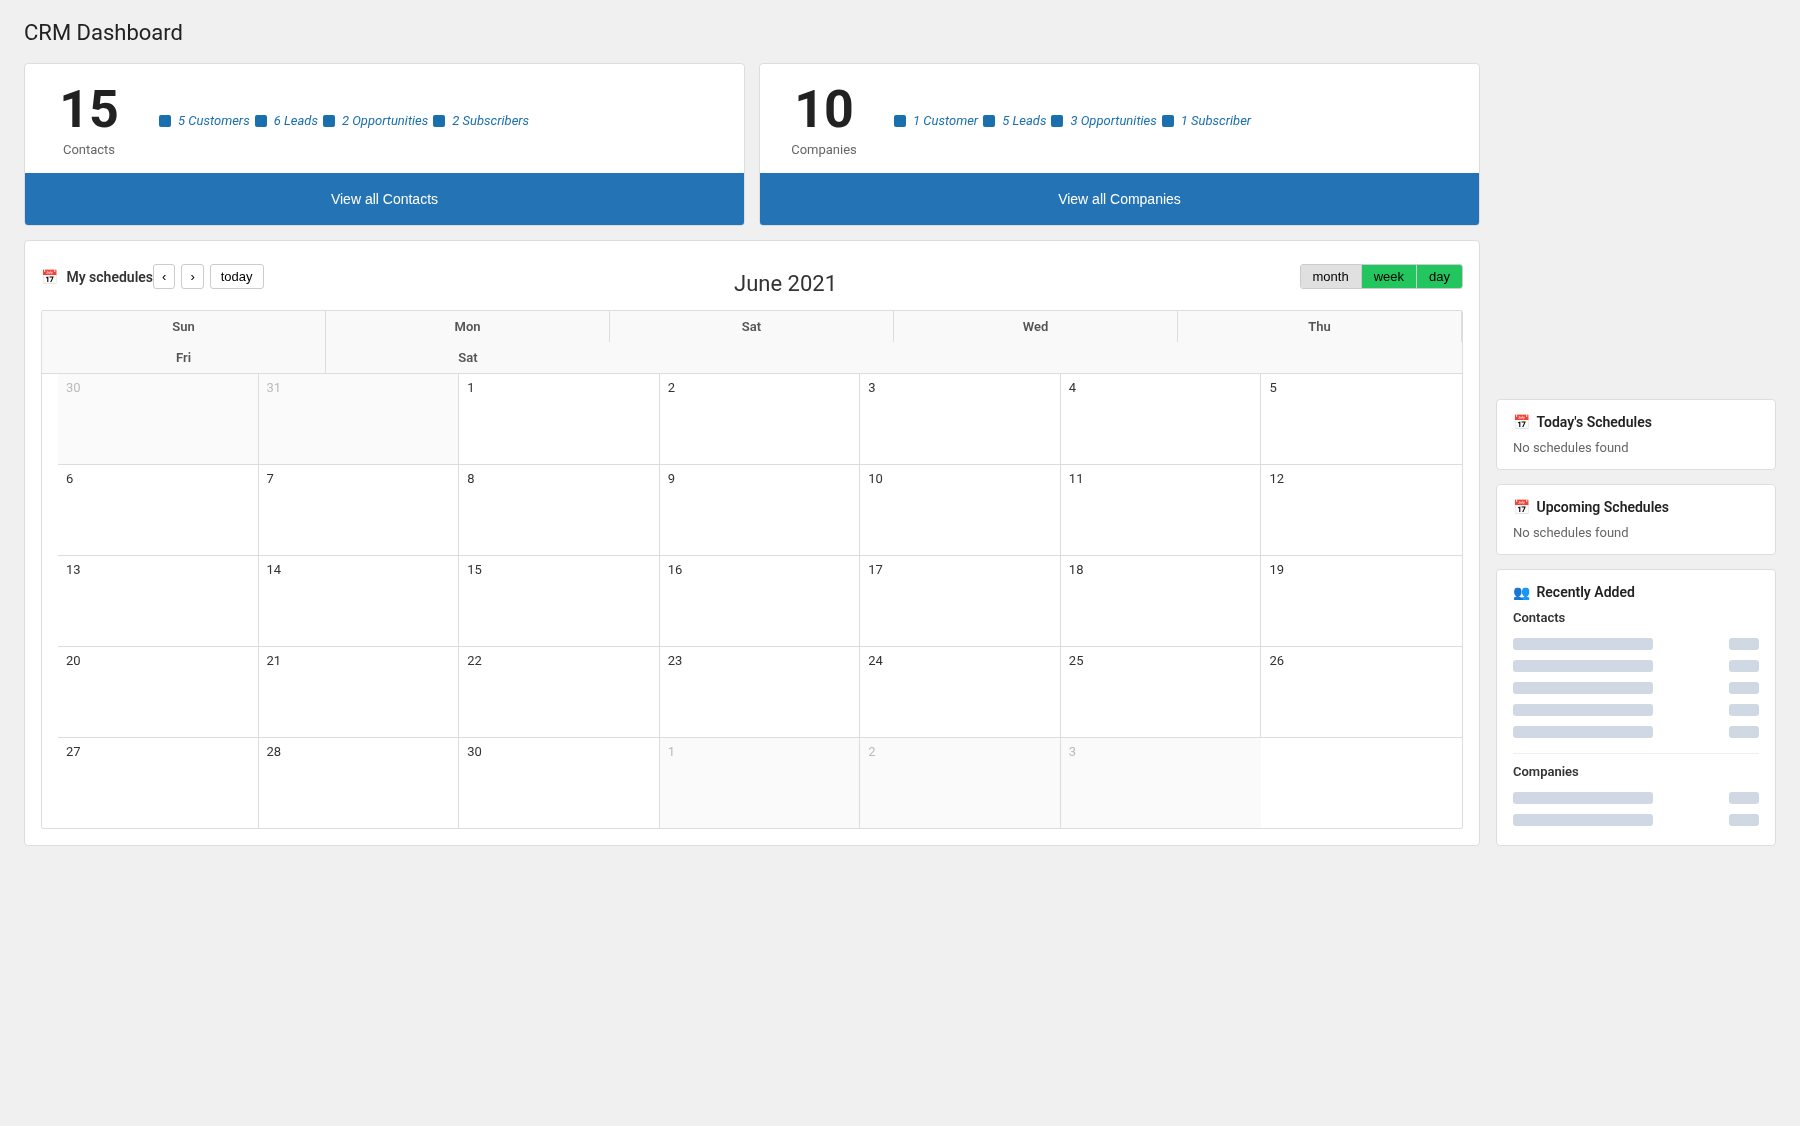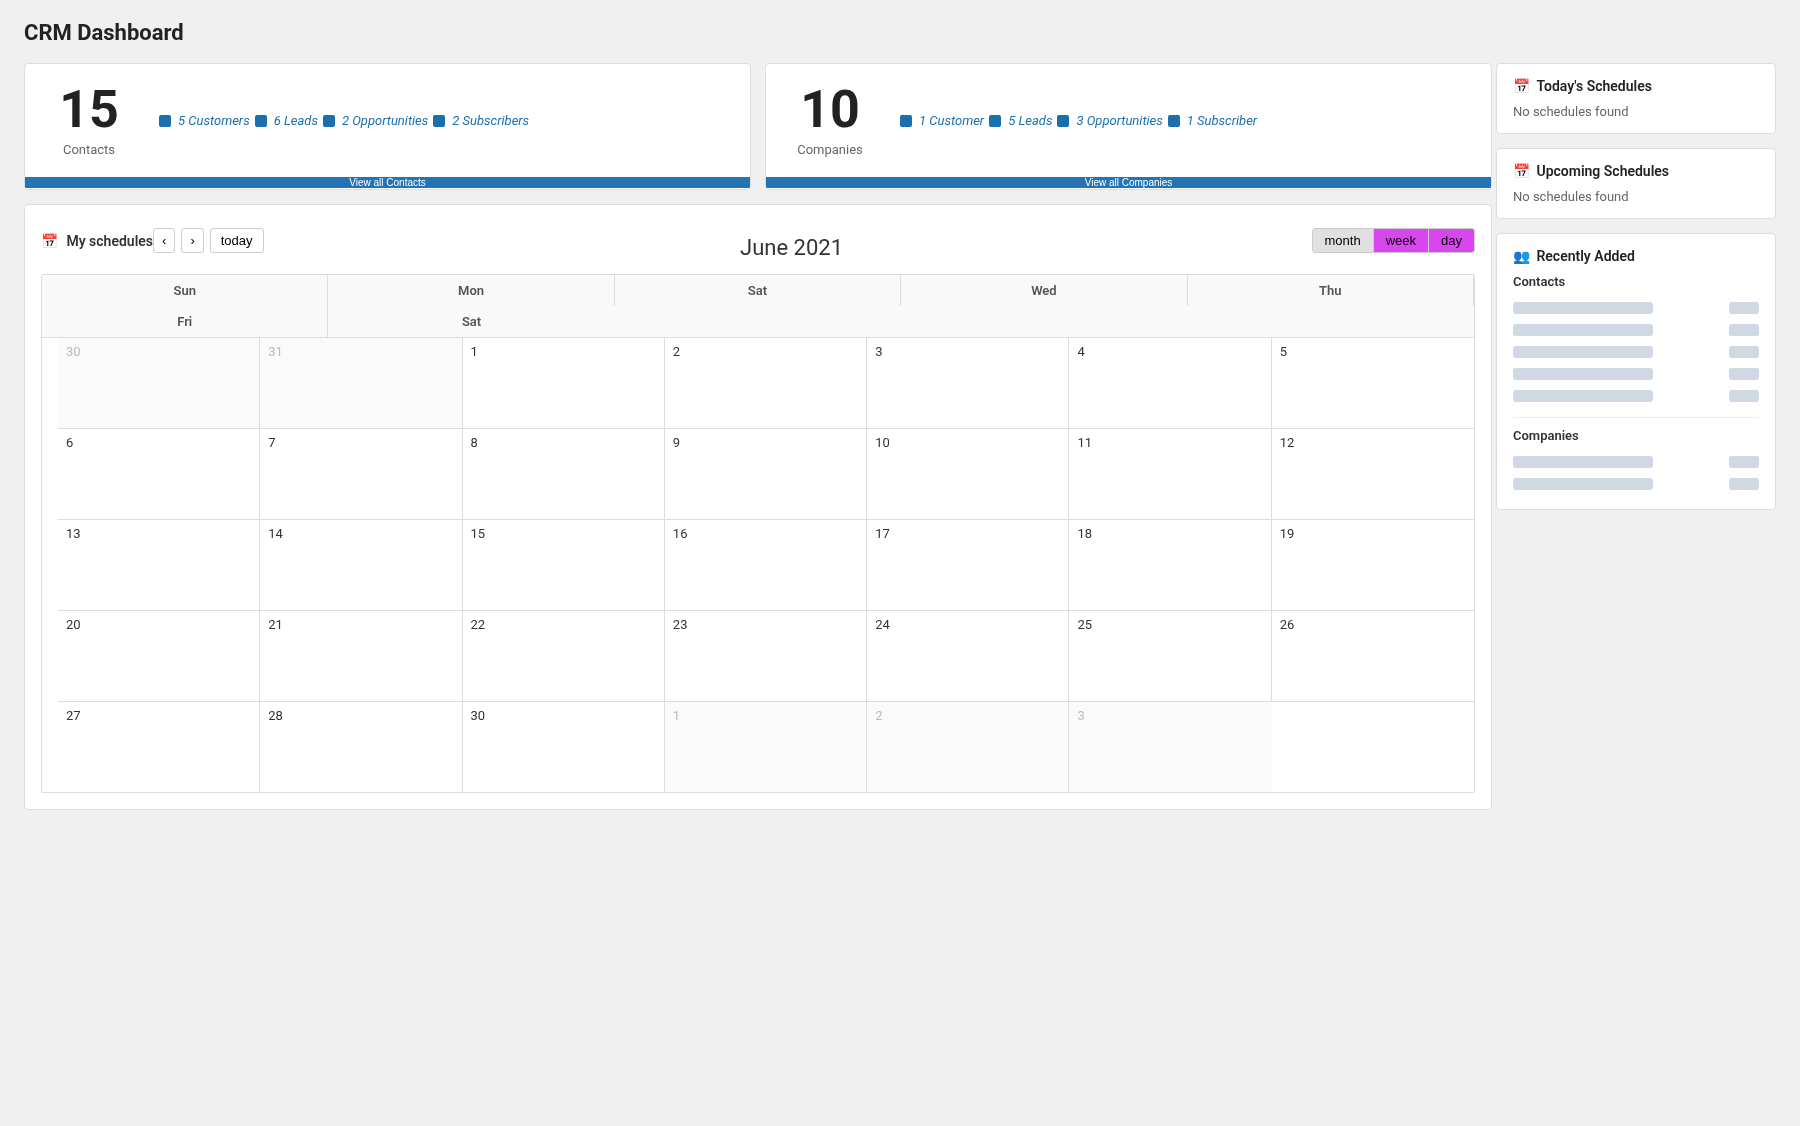--- a/index.html
+++ b/index.html
@@ -8,28 +8,28 @@
       background: #f0f0f0;
       color: #333;
       font-size: 14px;
     }
     .page-wrapper {
       padding: 20px 24px;
       max-width: 1800px;
     }
     .page-title {
       font-size: 22px;
-      font-weight: 700;
+      font-weight: 400;
       margin-bottom: 18px;
       color: #222;
     }
     .main-layout {
       display: flex;
-      gap: 4px;
-      align-items: flex-start;
+      gap: 16px;
+      align-items: flex-end;
     }
     .left-col {
       flex: 1;
       display: flex;
       flex-direction: column;
       gap: 14px;
     }
     .right-col {
       width: 280px;
       flex-shrink: 0;
@@ -88,25 +88,25 @@
     }
     .stat-dot {
       width: 12px;
       height: 12px;
       background: #1a6faf;
       border-radius: 2px;
       flex-shrink: 0;
     }
     .stat-card-footer button {
       width: 100%;
-      padding: 0;
+      padding: 18px;
       background: #2474b5;
       color: #fff;
       border: none;
-      font-size: 10px;
+      font-size: 14px;
       cursor: pointer;
       font-weight: 500;
     }
 
     
     .schedule-panel {
       background: #fff;
       border: 1px solid #ddd;
       border-radius: 4px;
       padding: 14px 16px;
@@ -226,21 +226,21 @@
     .view-btns {
       display: flex;
       gap: 0;
       border: 1px solid #ccc;
       border-radius: 3px;
       overflow: hidden;
     }
     .view-btn {
       padding: 4px 12px;
       border: none;
-      background: #d946ef;
+      background: #22c55e;
       cursor: pointer;
       font-size: 13px;
       border-right: 1px solid #ccc;
     }
     .view-btn:last-child { border-right: none; }
     .view-btn.active { background: #e0e0e0; font-weight: 500; }
 
     
     .calendar-grid {
       border: 1px solid #ddd;

